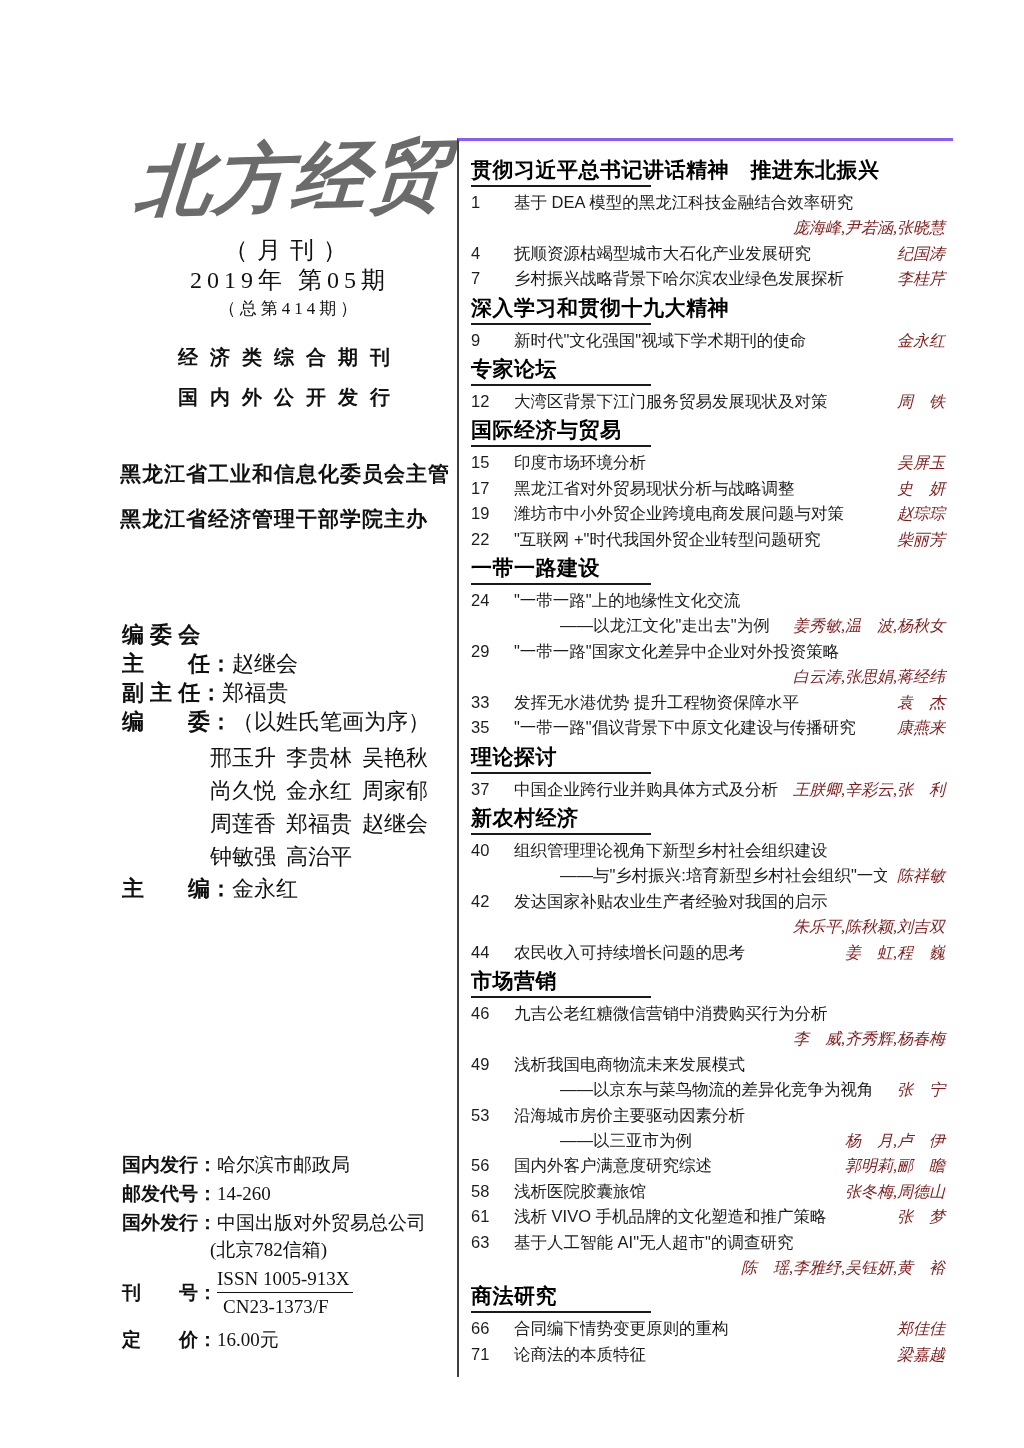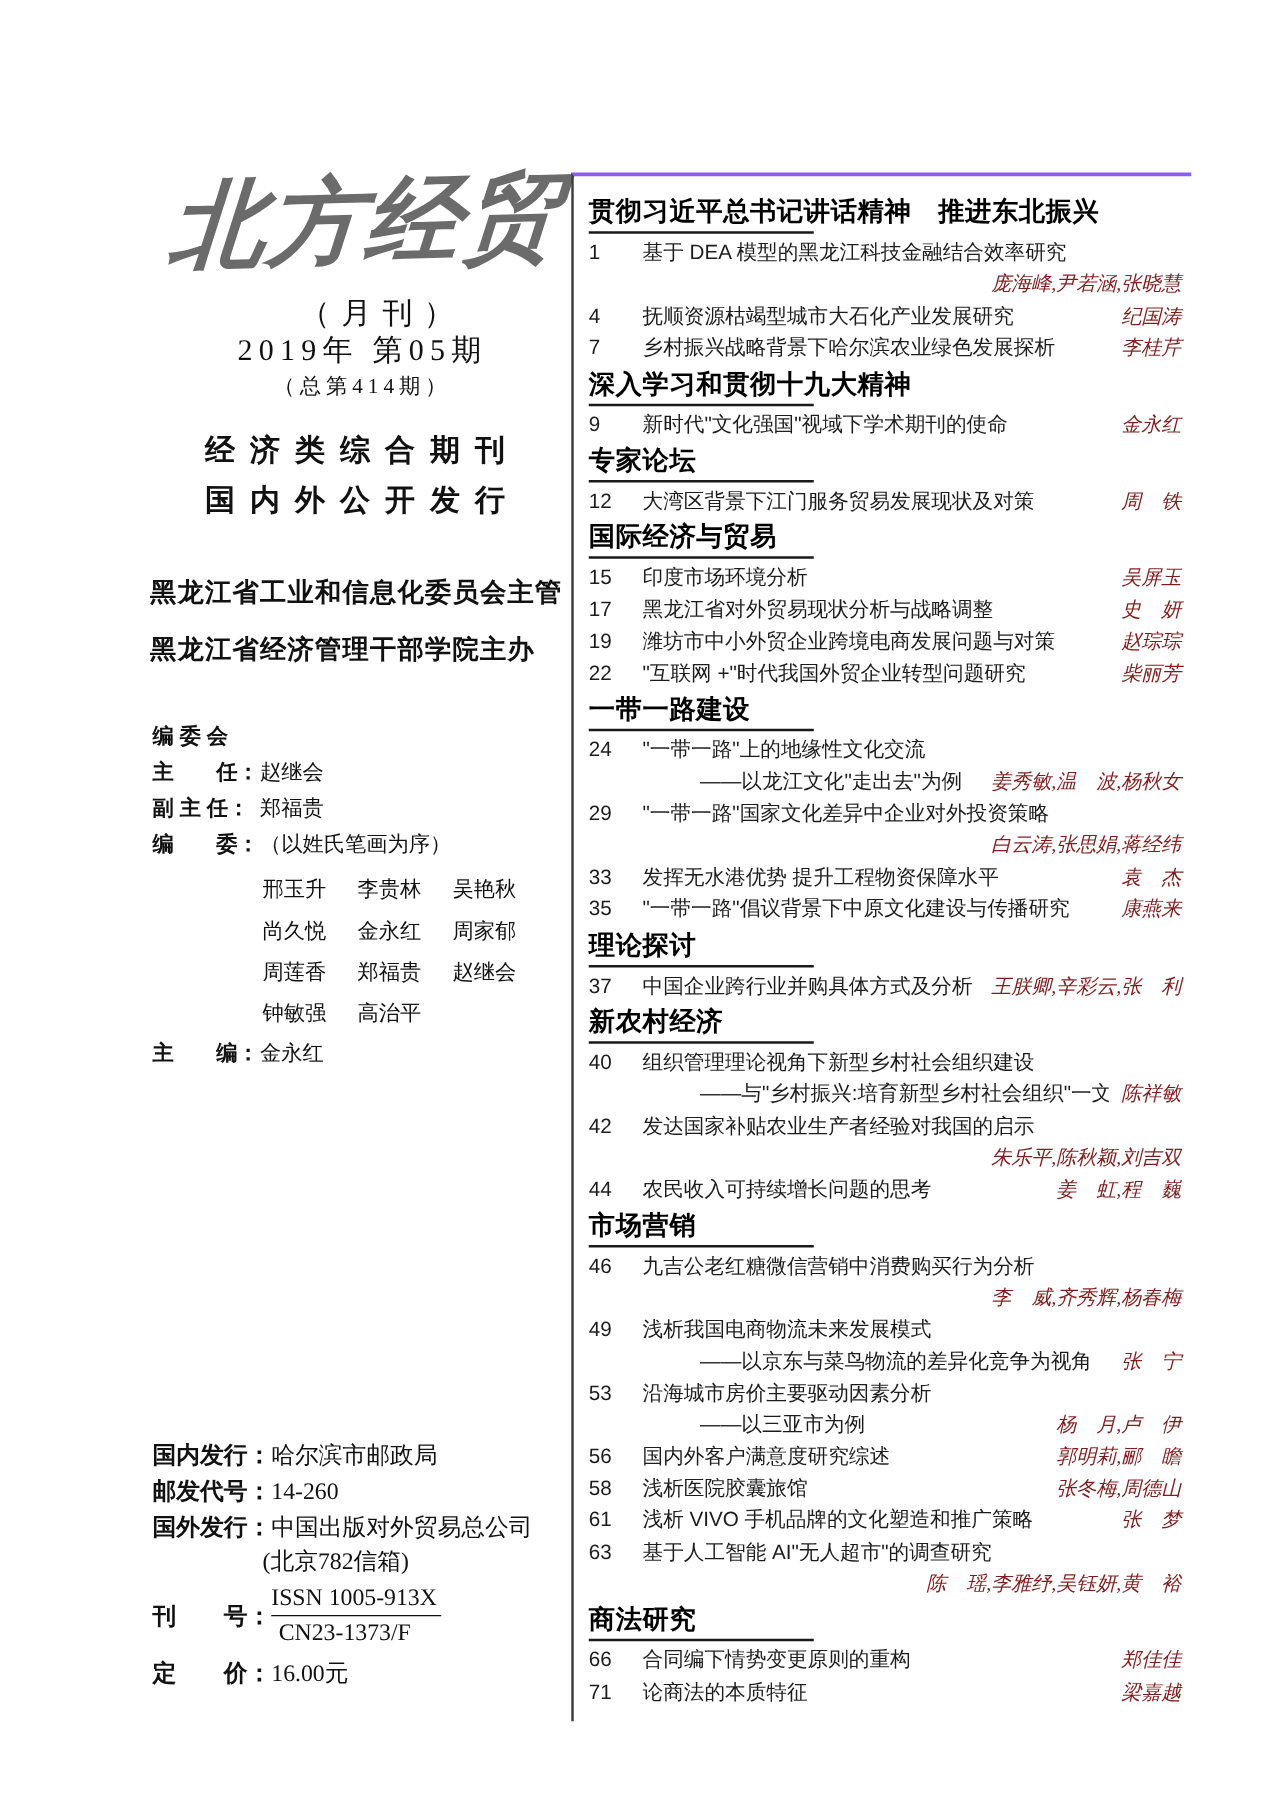--- a/index.html
+++ b/index.html
@@ -10,42 +10,42 @@
     font-family:"Liberation Serif", serif;
   }
   
   .logo {
     position:absolute; left:122px; top:126px; width:340px; height:108px;
     font-family:"Liberation Sans", sans-serif;
     font-size:76px; font-weight:900; font-style:italic;
     color:#6b6b6b; text-align:center; letter-spacing:2px;
     transform:skew(-4deg, -1.5deg); line-height:104px; white-space:nowrap;
   }
-  .freq   { position:absolute; left:136px; top:234px; width:340px; text-align:center;
+  .freq   { position:absolute; left:120px; top:234px; width:340px; text-align:center;
             font-size:24px; letter-spacing:9px; }
   .issue  { position:absolute; left:120px; top:264px; width:340px; text-align:center;
             font-size:24px; letter-spacing:5px; }
   .total  { position:absolute; left:120px; top:297px; width:340px; text-align:center;
             font-size:17px; letter-spacing:4px; }
   .tagline1, .tagline2 {
     position:absolute; left:118px; width:344px; text-align:center;
     font-family:"Liberation Sans", sans-serif; font-weight:bold;
-    font-size:24px; letter-spacing:12px; white-space:nowrap;
+    font-size:20px; letter-spacing:12px; white-space:nowrap;
   }
   .tagline1 { top:344px; }
   .tagline2 { top:384px; }
   .supervisor, .organizer {
     position:absolute; left:120px; width:345px;
     font-family:"Liberation Sans", sans-serif; font-weight:bold;
     font-size:21px; letter-spacing:1px; white-space:nowrap;
   }
   .supervisor { top:460px; }
   .organizer  { top:505px; }
 
-  .board { position:absolute; left:122px; top:574px; width:345px; font-size:17px; }
+  .board { position:absolute; left:122px; top:620px; width:345px; font-size:22px; }
   .board .bline { line-height:29px; white-space:nowrap; }
   .board .bline.title { margin-bottom:0; }
   .board .lbl {
     display:inline-block; min-width:86px;
     font-family:"Liberation Sans", sans-serif; font-weight:bold;
   }
   .member-grid { margin-left:88px; margin-top:5px; }
   .member-row { display:flex; line-height:33px; }
   .member-name { width:76px; white-space:nowrap; }
   .board .chief { margin-top:1px; }

